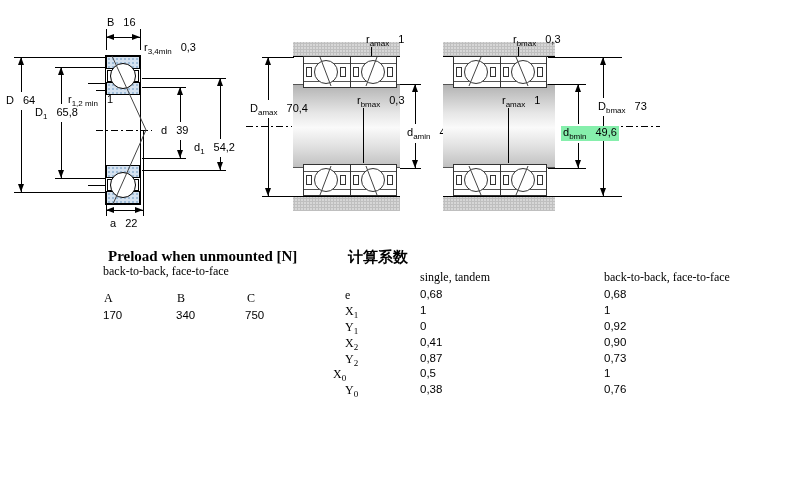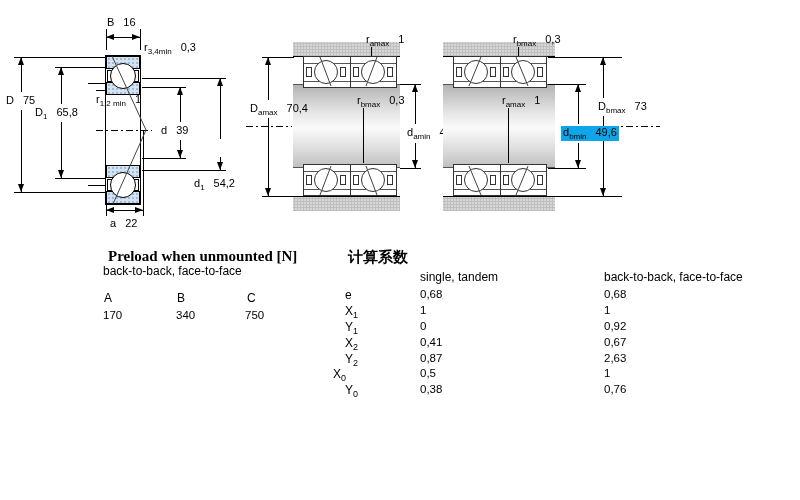--- a/index.html
+++ b/index.html
@@ -30,21 +30,21 @@
         background-image:radial-gradient(#bfbfbf 1px,transparent 1.3px);background-size:3px 3px;}
   .shaft{position:absolute;background:linear-gradient(180deg,#b3b3b3 0%,#e6e6e6 34%,#fafafa 52%,#e2e2e2 74%,#c0c0c0 100%);
          border-top:1px solid #555;border-bottom:1px solid #555;box-sizing:border-box;}
   .prow{position:absolute;width:94px;height:32px;background:#fff;border:1px solid #333;box-sizing:border-box;}
   .rl{position:absolute;left:0;width:92px;height:1px;background:#555;}
   .pd{position:absolute;left:46px;top:0;width:1px;height:30px;background:#333;}
   .pcg{position:absolute;width:6px;height:10px;border:1px solid #333;background:#fff;box-sizing:border-box;top:10px;}
   .pbl{position:absolute;width:24px;height:24px;border:1px solid #333;border-radius:50%;background:#fff;box-sizing:border-box;top:3px;}
   svg.lines{position:absolute;left:0;top:0;pointer-events:none;}
   
-  .sf{position:absolute;font-family:Liberation Sans, sans-serif;font-size:12px;line-height:14px;white-space:nowrap;}
+  .sf{position:absolute;font-family:Liberation Serif, serif;font-size:12px;line-height:14px;white-space:nowrap;}
   .sfb{position:absolute;font-family:"Liberation Serif",serif;font-size:15px;font-weight:bold;line-height:15px;white-space:nowrap;}
   .nv{position:absolute;font-family:"Liberation Sans",sans-serif;font-size:11.5px;line-height:13px;white-space:nowrap;}
   .sf sub{font-size:9px;}
 </style>
 </head>
 <body>
 
 <div id="canvas">
 
   <div>
@@ -71,50 +71,50 @@
     <span class="dl" style="left:107px;top:16px;"><span>B</span><span class="dv">16</span></span>
 
     <span class="dl" style="left:144px;top:41px;"><span>r</span><sub>3,4min</sub><span class="dv">0,3</span></span>
 
     <div class="hl" style="left:14px;top:57px;width:92px;"></div>
     <div class="hl" style="left:14px;top:192px;width:92px;"></div>
     <div class="vl" style="left:21px;top:57px;height:35px;"></div>
     <div class="vl" style="left:21px;top:110px;height:82px;"></div>
     <div class="au" style="left:18px;top:57px;"></div>
     <div class="ad" style="left:18px;top:184px;"></div>
-    <span class="dl" style="left:6px;top:94px;"><span>D</span><span class="dv">75</span></span>
+    <span class="dl" style="left:6px;top:94px;"><span>D</span><span class="dv">64</span></span>
 
     <div class="hl" style="left:55px;top:67px;width:50px;"></div>
     <div class="hl" style="left:55px;top:178px;width:50px;"></div>
     <div class="hl" style="left:88px;top:83px;width:17px;"></div>
     <div class="hl" style="left:96px;top:90px;width:9px;"></div>
     <div class="hl" style="left:88px;top:185px;width:17px;"></div>
     <div class="vl" style="left:61px;top:67px;height:37px;"></div>
     <div class="vl" style="left:61px;top:122px;height:56px;"></div>
     <div class="au" style="left:58px;top:67px;"></div>
     <div class="ad" style="left:58px;top:170px;"></div>
     <span class="dl" style="left:35px;top:106px;"><span>D</span><sub>1</sub><span class="dv">65,8</span></span>
 
-    <span class="dl" style="left:96px;top:93px;"><span>r</span><sub>1,2 min</sub><span class="dv">1</span></span>
+    <span class="dl" style="left:68px;top:93px;"><span>r</span><sub>1,2 min</sub><span class="dv">1</span></span>
 
     <div class="hl" style="left:142px;top:87px;width:44px;"></div>
     <div class="hl" style="left:142px;top:158px;width:44px;"></div>
     <div class="vl" style="left:180px;top:87px;height:35px;"></div>
     <div class="vl" style="left:180px;top:140px;height:18px;"></div>
     <div class="au" style="left:177px;top:87px;"></div>
     <div class="ad" style="left:177px;top:150px;"></div>
     <span class="dl" style="left:161px;top:124px;"><span>d</span><span class="dv">39</span></span>
 
     <div class="hl" style="left:142px;top:78px;width:84px;"></div>
     <div class="hl" style="left:142px;top:170px;width:84px;"></div>
     <div class="vl" style="left:220px;top:78px;height:61px;"></div>
     <div class="vl" style="left:220px;top:157px;height:13px;"></div>
     <div class="au" style="left:217px;top:78px;"></div>
     <div class="ad" style="left:217px;top:162px;"></div>
-    <span class="dl" style="left:194px;top:141px;margin-top:36px;"><span>d</span><sub>1</sub><span class="dv">54,2</span></span>
+    <span class="dl" style="left:194px;top:141px;"><span>d</span><sub>1</sub><span class="dv">54,2</span></span>
 
     <div class="vl" style="left:106px;top:199px;height:17px;"></div>
     <div class="vl" style="left:143px;top:131px;height:85px;"></div>
     <div class="hl" style="left:106px;top:210px;width:37px;"></div>
     <div class="al" style="left:106px;top:207px;"></div>
     <div class="ar2" style="left:135px;top:207px;"></div>
     <span class="dl" style="left:110px;top:217px;"><span>a</span><span class="dv">22</span></span>
   </div>
 
   <div>
@@ -208,21 +208,21 @@
     <div class="au" style="left:600px;top:57px;"></div>
     <div class="ad" style="left:600px;top:188px;"></div>
     <span class="dl" style="left:596px;top:100px;background:#fff;padding:0 2px;"><span>D</span><sub>bmax</sub><span class="dv">73</span></span>
 
     <div class="hl" style="left:548px;top:84px;width:38px;"></div>
     <div class="hl" style="left:548px;top:168px;width:38px;"></div>
     <div class="vl" style="left:578px;top:84px;height:40px;"></div>
     <div class="vl" style="left:578px;top:143px;height:25px;"></div>
     <div class="au" style="left:575px;top:84px;"></div>
     <div class="ad" style="left:575px;top:160px;"></div>
-    <span class="dl" style="left:561px;top:126px;background:#0ea5e9;padding:0 2px;"><span>d</span><sub>bmin</sub><span class="dv">49,6</span></span>
+    <span class="dl" style="left:561px;top:126px;background:#86efac;padding:0 2px;"><span>d</span><sub>bmin</sub><span class="dv">49,6</span></span>
   </div>
 
   <svg class="lines" width="800" height="500">
     <g stroke="#444" stroke-width="1">
       <line x1="112" y1="56" x2="146" y2="130"></line>
       <line x1="146" y1="130" x2="113" y2="204"></line>
       <line x1="320" y1="57" x2="331" y2="86"></line>
       <line x1="377" y1="57" x2="366" y2="86"></line>
       <line x1="331" y1="166" x2="320" y2="195"></line>
       <line x1="366" y1="166" x2="377" y2="195"></line>
@@ -256,25 +256,25 @@
     <span class="sf" style="left:345px;top:304px;"><span>X</span><sub>1</sub></span>
     <span class="nv" style="left:420px;top:304px;">1</span>
     <span class="nv" style="left:604px;top:304px;">1</span>
 
     <span class="sf" style="left:345px;top:320px;"><span>Y</span><sub>1</sub></span>
     <span class="nv" style="left:420px;top:320px;">0</span>
     <span class="nv" style="left:604px;top:320px;">0,92</span>
 
     <span class="sf" style="left:345px;top:336px;"><span>X</span><sub>2</sub></span>
     <span class="nv" style="left:420px;top:336px;">0,41</span>
-    <span class="nv" style="left:604px;top:336px;">0,67</span>
+    <span class="nv" style="left:604px;top:336px;">0,90</span>
 
     <span class="sf" style="left:345px;top:352px;"><span>Y</span><sub>2</sub></span>
     <span class="nv" style="left:420px;top:352px;">0,87</span>
-    <span class="nv" style="left:604px;top:352px;">2,63</span>
+    <span class="nv" style="left:604px;top:352px;">0,73</span>
 
     <span class="sf" style="left:333px;top:367px;"><span>X</span><sub>0</sub></span>
     <span class="nv" style="left:420px;top:367px;">0,5</span>
     <span class="nv" style="left:604px;top:367px;">1</span>
 
     <span class="sf" style="left:345px;top:383px;"><span>Y</span><sub>0</sub></span>
     <span class="nv" style="left:420px;top:383px;">0,38</span>
     <span class="nv" style="left:604px;top:383px;">0,76</span>
   </div>
 

